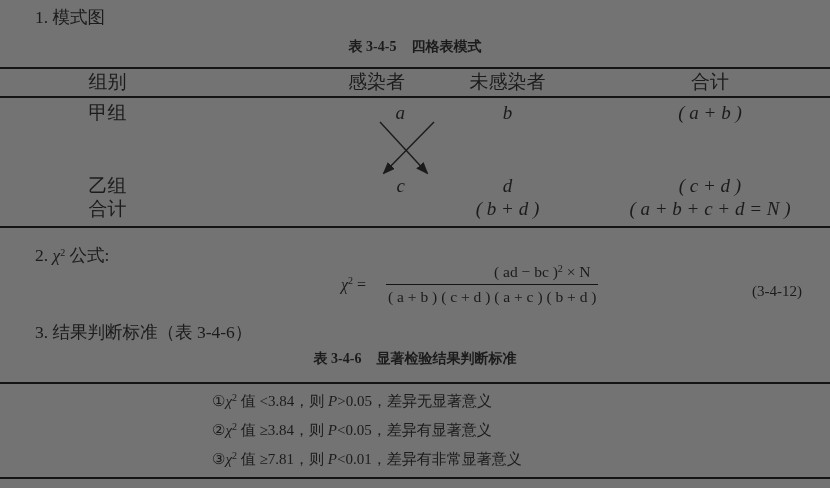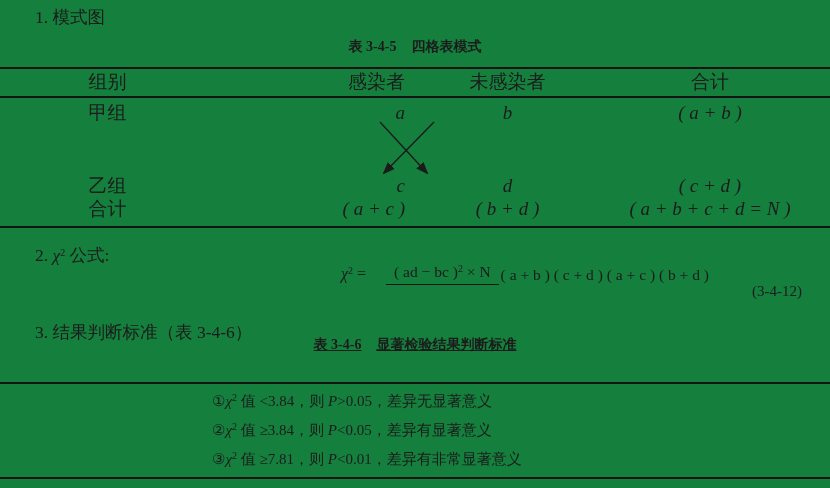--- a/index.html
+++ b/index.html
@@ -1,37 +1,37 @@
 <!DOCTYPE html>
 <html><head>
 <meta charset="utf-8">
 <style>
   html,body { margin:0; padding:0; background:#ffffff; }
   #page {
-    position:relative; width:830px; height:488px; background:#15803d;
+    position:relative; width:830px; height:488px; background:#737373;
     font-family:"Liberation Serif","DejaVu Serif",serif;
     color:#1b1b1b; overflow:hidden;
   }
   .hline { position:absolute; left:0; width:830px; height:2px; background:#141414; }
   .heading { position:absolute; left:35px; font-size:17.5px; white-space:pre; }
   .caption { position:absolute; left:0; width:830px; text-align:center;
              font-weight:bold; font-size:14px; }
   .caption .cap-title { margin-left:15px; }
   .trow { position:absolute; left:0; width:830px; height:24px; font-size:19px; line-height:24px; }
   .tcell { position:absolute; text-align:center; top:0; }
   .c1 { left:0;   width:215px; }
   .c2 { left:215px; width:190px;text-align:right; }
   .c3 { left:405px; width:205px; }
   .c4 { left:610px; width:200px; }
   .math { font-style:italic; }
   .sup { font-size:10px; vertical-align:baseline; position:relative; top:-0.55em; }
   .equation { position:absolute; left:341px; top:263px; display:flex;
               align-items:center; gap:20px; font-size:15.5px; }
   .eq-lhs { font-size:16px; }
-  .frac { display:inline-flex; flex-direction:row; text-align:left; }
+  .frac { display:inline-flex; flex-direction:column; text-align:right; }
   .frac .num { padding:0 8px 3px 8px; border-bottom:1.5px solid #141414; }
   .frac .den { padding:3px 2px 0 2px; }
   .eq-number { position:absolute; left:752px; top:283px; font-size:15px; }
   .jrow { position:absolute; left:212px; font-size:15px; white-space:pre; }
   .cross-svg { position:absolute; left:372px; top:116px; }
 </style>
 </head>
 <body>
 
 <div id="page">
@@ -72,40 +72,39 @@
 
   <div class="trow" style="top:174px;">
     <span class="tcell c1">乙组</span>
     <span class="tcell c2 math">c</span>
     <span class="tcell c3 math">d</span>
     <span class="tcell c4 math">( c + d )</span>
   </div>
 
   <div class="trow" style="top:197px;">
     <span class="tcell c1">合计</span>
-    <span class="tcell c2 math">( a + c )</span>
     <span class="tcell c3 math">( b + d )</span>
     <span class="tcell c4 math">( a + b + c + d = N )</span>
   </div>
 
   <div class="heading" style="top:243px;"><span>2. </span><span class="math">χ</span><span class="sup">2</span><span> 公式:</span></div>
 
   <div class="equation">
     <span class="eq-lhs"><span class="math">χ</span><span class="sup">2</span>
       <span>=</span></span>
     <span class="frac">
       <span class="num"><span>( ad − bc )</span><span class="sup">2</span><span> × N</span></span>
       <span class="den">( a + b ) ( c + d ) ( a + c ) ( b + d )</span>
     </span>
   </div>
   <div class="eq-number">(3-4-12)</div>
 
   <div class="heading" style="top:320px;">3. 结果判断标准（表 3-4-6）</div>
 
-  <div class="caption" style="top:336px;text-decoration:underline;">
+  <div class="caption" style="top:350px;">
     <span class="cap-label">表 3-4-6</span><span class="cap-title">显著检验结果判断标准</span>
   </div>
 
   <div class="hline" style="top:382px;"></div>
   <div class="hline" style="top:477px;"></div>
 
   <div class="jrow" style="top:392px;"><span>①</span><span class="math">χ</span><span class="sup">2</span><span> 值 &lt;3.84，则 </span><span class="math">P</span><span>&gt;0.05，差异无显著意义</span></div>
 
   <div class="jrow" style="top:421px;"><span>②</span><span class="math">χ</span><span class="sup">2</span><span> 值 ≥3.84，则 </span><span class="math">P</span><span>&lt;0.05，差异有显著意义</span></div>
 

